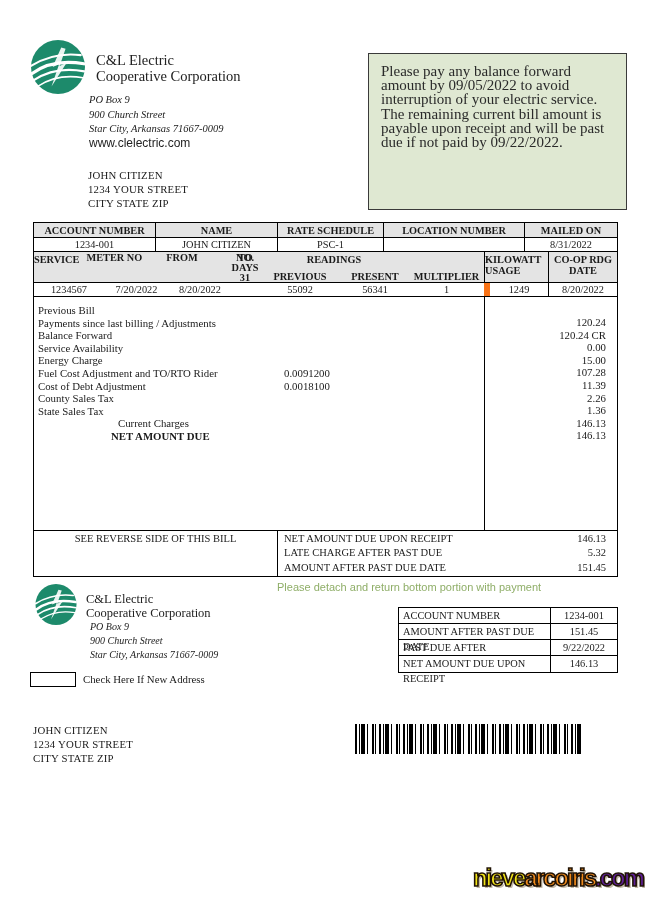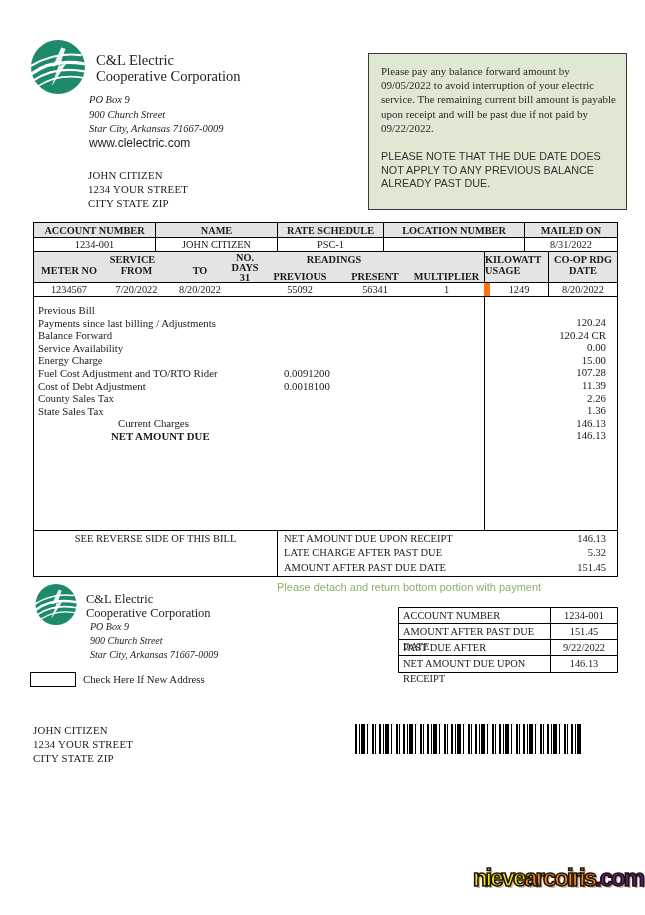--- a/index.html
+++ b/index.html
@@ -16,33 +16,33 @@
   .company-name { position:absolute; left:96px; top:52px; font-size:14.5px; line-height:16px; color:#222; }
   .company-name-2 { position:absolute; left:86px; top:592px; font-size:12.5px; line-height:14px; color:#222; }
   .company-address { position:absolute; left:89px; top:93px; font-style:italic; font-size:10.5px; line-height:14.5px; color:#222; }
   .company-address-2 { position:absolute; left:90px; top:620px; font-style:italic; font-size:10px; line-height:14px; color:#222; }
   .website { position:absolute; left:89px; top:136px; font-family:"Liberation Sans",sans-serif; font-size:12px; color:#222; }
   .customer-top { position:absolute; left:88px; top:168px; font-size:10.8px; line-height:14px; letter-spacing:.2px; color:#1a1a1a; }
   .customer-bottom { position:absolute; left:33px; top:723px; font-size:10.8px; line-height:14px; letter-spacing:.2px; }
   
   .notice-box { position:absolute; left:368px; top:53px; width:259px; height:157px;
     background:#dfe8d2; border:1px solid #3a3a3a; padding:10px 10px 0 12px; }
-  .notice-p1 { font-size:11px; line-height:14.2px; color:#2a2a2a; }
+  .notice-p1 { font-size:15px; line-height:14.2px; color:#2a2a2a; }
   .notice-p2 { font-family:"Liberation Sans",sans-serif; font-size:10.8px; line-height:13.5px; color:#333; margin-top:15px; }
   
   .bill-table { position:absolute; left:33px; top:222px; width:585px; border:1px solid #000; font-size:10.3px; }
   .trow { display:flex; border-bottom:1px solid #000; }
   .c { text-align:center; border-right:1px solid #000; overflow:hidden; }
   .c:last-child { border-right:none; }
   .row1 { height:15px; background:#e4e4e4; font-weight:bold; line-height:15px; }
   .row2 { height:14px; line-height:14px; }
   .w0{width:122px;} .w1{width:122px;} .w2{width:106px;} .w3{width:141px;} .w4{flex:1;}
   
   .band2 { display:flex; background:#e4e4e4; font-weight:bold; border-bottom:1px solid #000; height:31px; }
-  .col-service { width:197px; display:flex; flex-direction:column; justify-content:flex-start; }
+  .col-service { width:197px; display:flex; flex-direction:row; justify-content:space-between; }
   .col-days { width:28px; text-align:center; line-height:10px; padding-top:1px; }
   .col-readings { width:150px; display:flex; flex-direction:column; justify-content:space-between; }
   .col-mult { width:75px; display:flex; align-items:flex-end; justify-content:center; }
   .col-kw { width:64px; border-left:1px solid #000; text-align:left; line-height:11px; padding-top:2px; }
   .col-coop { flex:1; border-left:1px solid #000; text-align:center; line-height:11px; padding-top:2px; }
   .gh { text-align:center; padding-top:2px; }
   .subrow { display:flex; }
   .s { text-align:center; }
   .sm{width:70px;} .sf{width:65px;} .st{width:62px;} .sp{width:82px;} .ss{width:68px;}
   
@@ -120,21 +120,20 @@
   </div>
   <div class="website">www.clelectric.com</div>
   <div class="customer-top">
     <div>JOHN CITIZEN</div>
     <div>1234 YOUR STREET</div>
     <div>CITY STATE ZIP</div>
   </div>
 
   <div class="notice-box">
     <p class="notice-p1">Please pay any balance forward amount by 09/05/2022 to avoid interruption of your electric service. The remaining current bill amount is payable upon receipt and will be past due if not paid by 09/22/2022.</p>
-    <p class="notice-p2">PLEASE NOTE THAT THE DUE DATE DOES NOT APPLY TO ANY PREVIOUS BALANCE ALREADY PAST DUE.</p>
   </div>
 
   <div class="bill-table">
     <div class="trow row1">
       <div class="c w0">ACCOUNT NUMBER</div>
       <div class="c w1">NAME</div>
       <div class="c w2">RATE SCHEDULE</div>
       <div class="c w3">LOCATION NUMBER</div>
       <div class="c w4">MAILED ON</div>
     </div>

